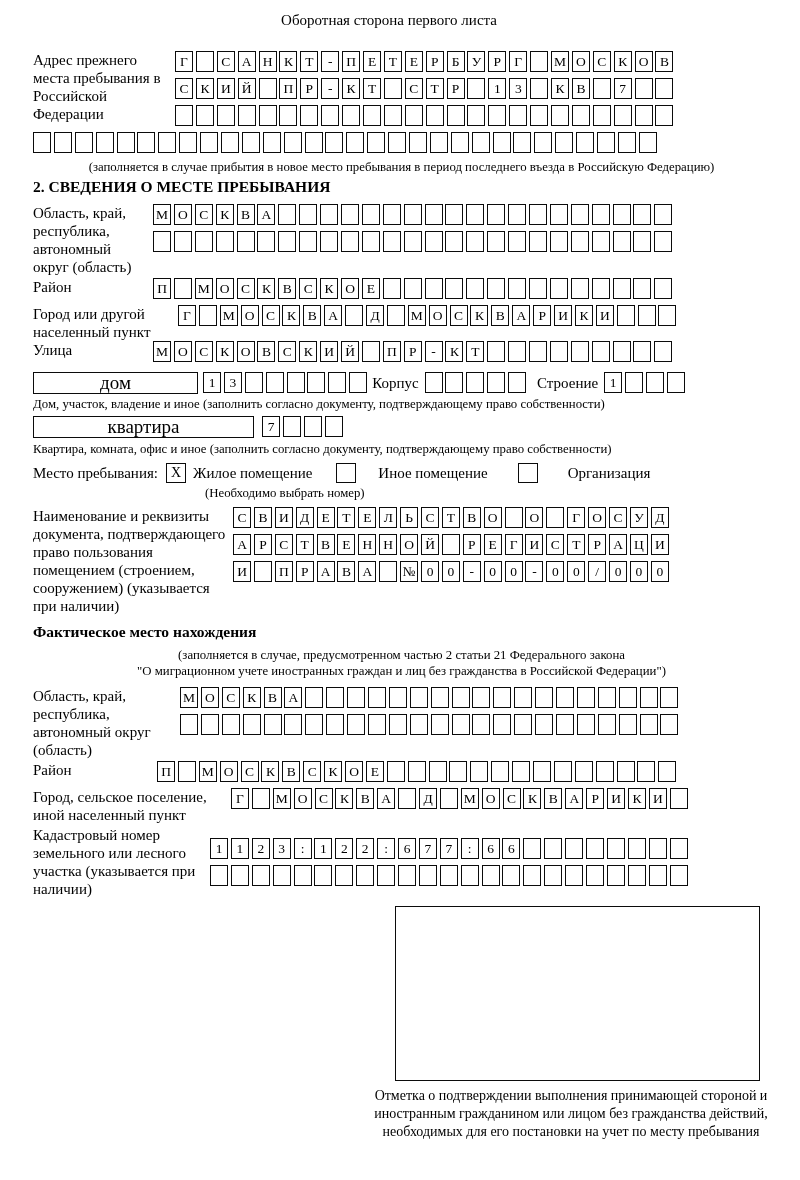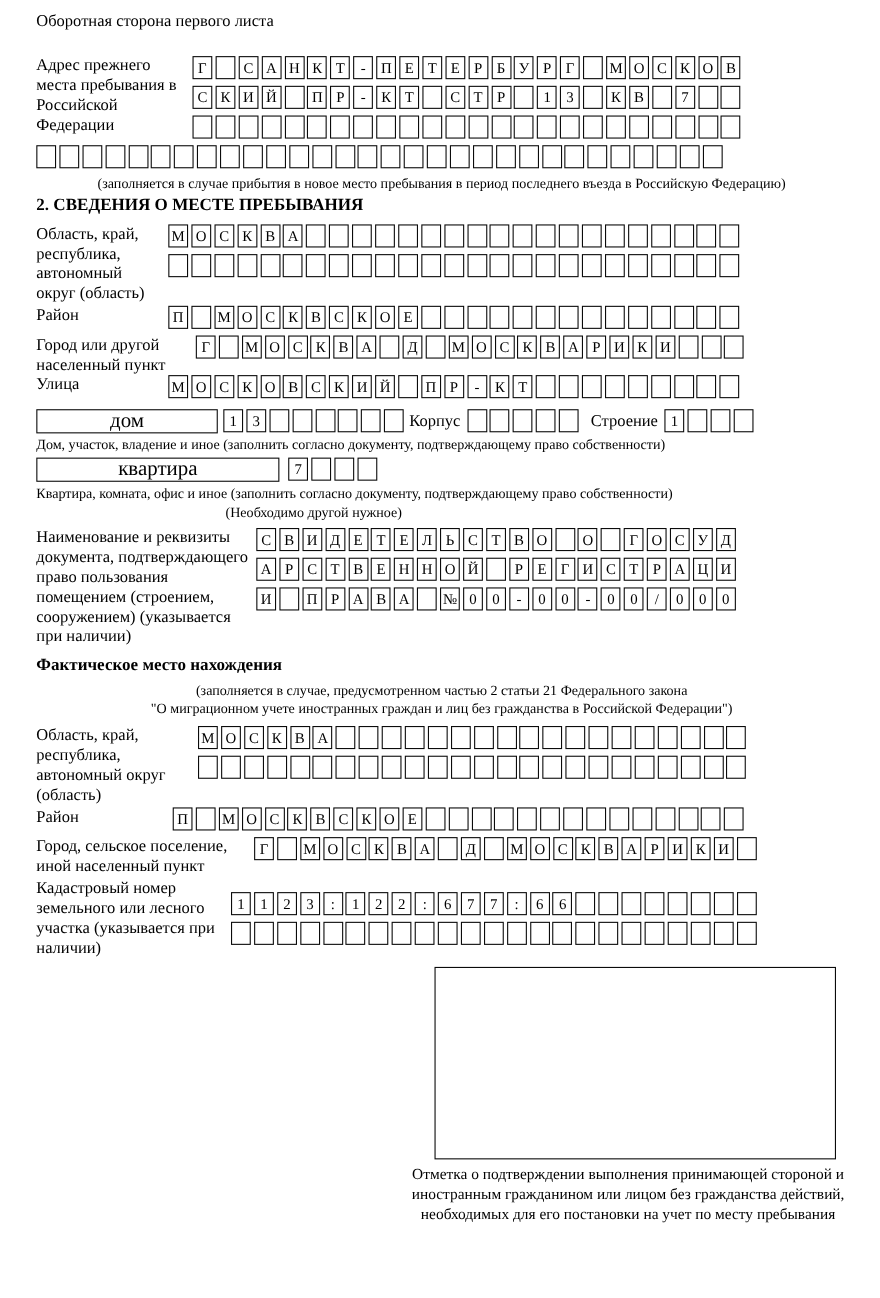--- a/index.html
+++ b/index.html
@@ -1,19 +1,19 @@
 <!DOCTYPE html>
 <html><head>
 <meta charset="utf-8">
 <style>
   *{box-sizing:border-box;margin:0;padding:0}
   html,body{background:#fff}
   body{width:800px;height:1180px;font-family:"Liberation Serif","DejaVu Serif",serif;color:#000}
   .page{width:800px;height:1180px;padding:12px 0 0 33px;overflow:hidden;background:#fff}
-  .hdr{text-align:left;padding-right:55px;font-size:15px}
+  .hdr{text-align:center;padding-right:55px;font-size:15px}
   .field{display:flex;align-items:flex-start}
   .flabel{flex:0 0 var(--lw,120px);font-size:15px;line-height:18px;padding-right:6px}
   .fcells{flex:1 1 auto}
   .cellrow{display:flex;height:22px;margin-bottom:5px}
   .cell{flex:0 0 18px;width:18px;height:21px;border:1.6px solid #0b0b0b;margin-right:2.9px;display:flex;align-items:center;justify-content:center;font-size:13.5px;line-height:1}
   .note{font-size:12.8px;line-height:16px}
   .center{text-align:center}
   .sect-title{font-weight:bold;font-size:15.5px;}
   .hrow{display:flex;align-items:flex-start}
   .boxfield{border:1.6px solid #0b0b0b;height:22px;display:flex;align-items:center;justify-content:center;font-size:19px}
@@ -341,21 +341,30 @@
     <div class="boxfield" style="width:221px">квартира</div>
     <div class="cellrow" style="margin-left:8px;margin-bottom:0">
         <span class="cell">7</span>
         <span class="cell"></span>
         <span class="cell"></span>
         <span class="cell"></span>
       </div>
   </div>
   <div class="note" style="margin-top:3px">Квартира, комната, офис и иное (заполнить согласно документу, подтверждающему право собственности)</div>
 
-  <div class="note" style="margin-left:172px;margin-top:1px">(Необходимо другой нужное)</div>
+  <div class="hrow" style="margin-top:5px">
+    <div class="inline-label">Место пребывания:</div>
+    <span class="chk" style="margin-left:8px">X</span>
+    <span class="inline-label" style="margin-left:7px">Жилое помещение</span>
+    <span class="chk" style="margin-left:24px"></span>
+    <span class="inline-label" style="margin-left:22px">Иное помещение</span>
+    <span class="chk" style="margin-left:30px"></span>
+    <span class="inline-label" style="margin-left:30px">Организация</span>
+  </div>
+  <div class="note" style="margin-left:172px;margin-top:1px">(Необходимо выбрать номер)</div>
 
   <div class="field" style="--lw:200px;margin-top:6px">
     <div class="flabel">Наименование и реквизиты документа, подтверждающего право пользования помещением (строением, сооружением) (указывается при наличии)</div>
     <div class="fcells">
       <div class="cellrow">
           <span class="cell">С</span>
           <span class="cell">В</span>
           <span class="cell">И</span>
           <span class="cell">Д</span>
           <span class="cell">Е</span>

